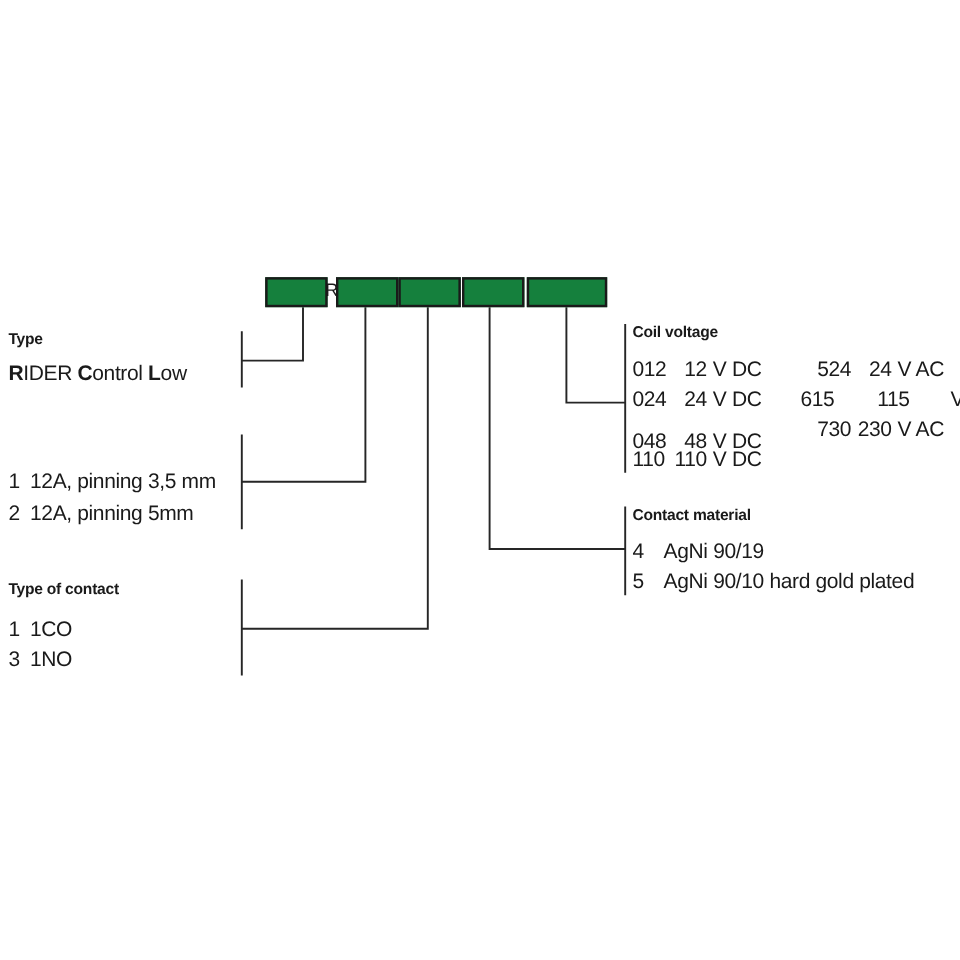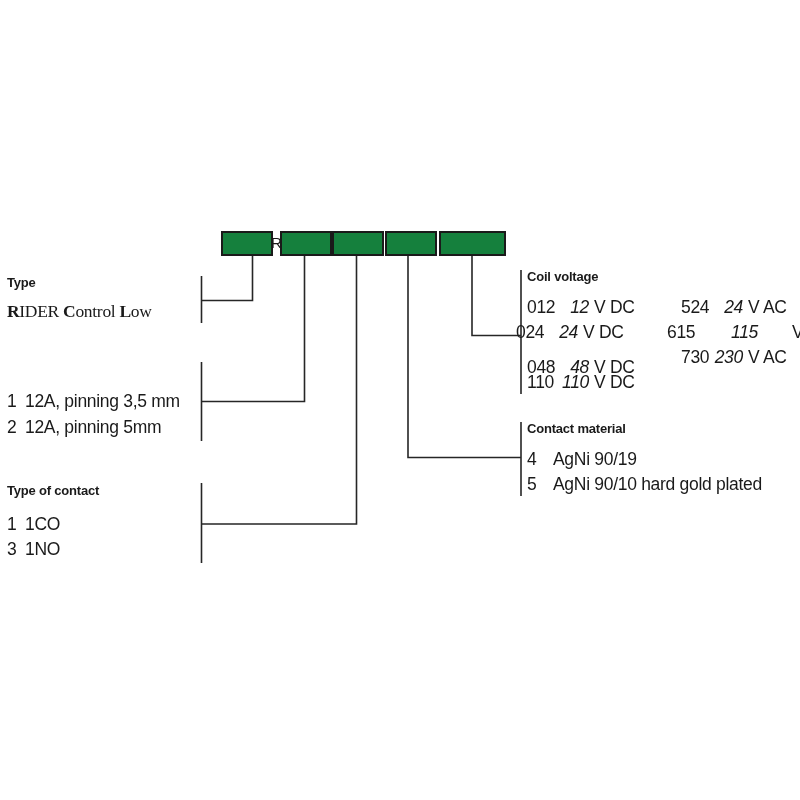--- a/index.html
+++ b/index.html
@@ -45,21 +45,21 @@
   }
   .body-text {
     font-size: 17.5px;
     letter-spacing: -0.3px;
     line-height: 20px;
   }
   .row { display: flex; }
   .code-col-left { display: inline-block; width: 18px; }
   .code-col-right { display: inline-block; width: 26px; }
   .cv-code { display: inline-block; width: 32px; }
-  .cv-num { display: inline-block; width: 30px; text-align: right; font-style: italic; }
+  .cv-num { display: inline-block; width: 30px; text-align: right; }
   .cv-unit { display: inline-block; margin-left: 5px; }
   .b { font-weight: bold; }
 </style>
 </head>
 <body>
 
 <div class="canvas">
 
   <svg class="connectors" width="800" height="800" viewBox="0 0 800 800" fill="none" stroke="#262626" stroke-width="1.6">
     <path d="M252.5 256 V300.5 H201.5 M201.5 276 V323"></path>
@@ -69,21 +69,21 @@
     <path d="M472 256 V335.5 H521 M521 270 V394"></path>
   </svg>
 
   <div class="code-box" style="left:221px; width:51px;">RCL</div>
   <div class="code-box" style="left:280px; width:51px;"></div>
   <div class="code-box" style="left:332px; width:51px;"></div>
   <div class="code-box" style="left:385px; width:46px;"></div>
   <div class="code-box" style="left:439px; width:67px;"></div>
 
   <div class="abs heading" style="left:7px; top:273px;">Type</div>
-  <div class="abs body-text" style="left:7px; top:301px;font-family:Liberation Serif, serif;"><span class="b">R</span><span>IDER </span><span class="b">C</span><span>ontrol </span><span class="b">L</span><span>ow</span></div>
+  <div class="abs body-text" style="left:7px; top:301px;"><span class="b">R</span><span>IDER </span><span class="b">C</span><span>ontrol </span><span class="b">L</span><span>ow</span></div>
 
   <div class="abs body-text row" style="left:7px; top:391px;">
     <span class="code-col-left">1</span>
     <span>12A, pinning 3,5 mm</span>
   </div>
   <div class="abs body-text row" style="left:7px; top:417px;">
     <span class="code-col-left">2</span>
     <span>12A, pinning 5mm</span>
   </div>
 
@@ -97,21 +97,21 @@
     <span>1NO</span>
   </div>
 
   <div class="abs heading" style="left:527px; top:267px;">Coil voltage</div>
 
   <div class="abs body-text row" style="left:527px; top:297px;">
     <span class="cv-code">012</span>
     <span class="cv-num">12</span>
     <span class="cv-unit">V DC</span>
   </div>
-  <div class="abs body-text row" style="left:516px; top:322px;">
+  <div class="abs body-text row" style="left:527px; top:322px;">
     <span class="cv-code">024</span>
     <span class="cv-num">24</span>
     <span class="cv-unit">V DC</span>
   </div>
   <div class="abs body-text row" style="left:527px; top:357px;">
     <span class="cv-code">048</span>
     <span class="cv-num">48</span>
     <span class="cv-unit">V DC</span>
   </div>
   <div class="abs body-text row" style="left:527px; top:372px;">

